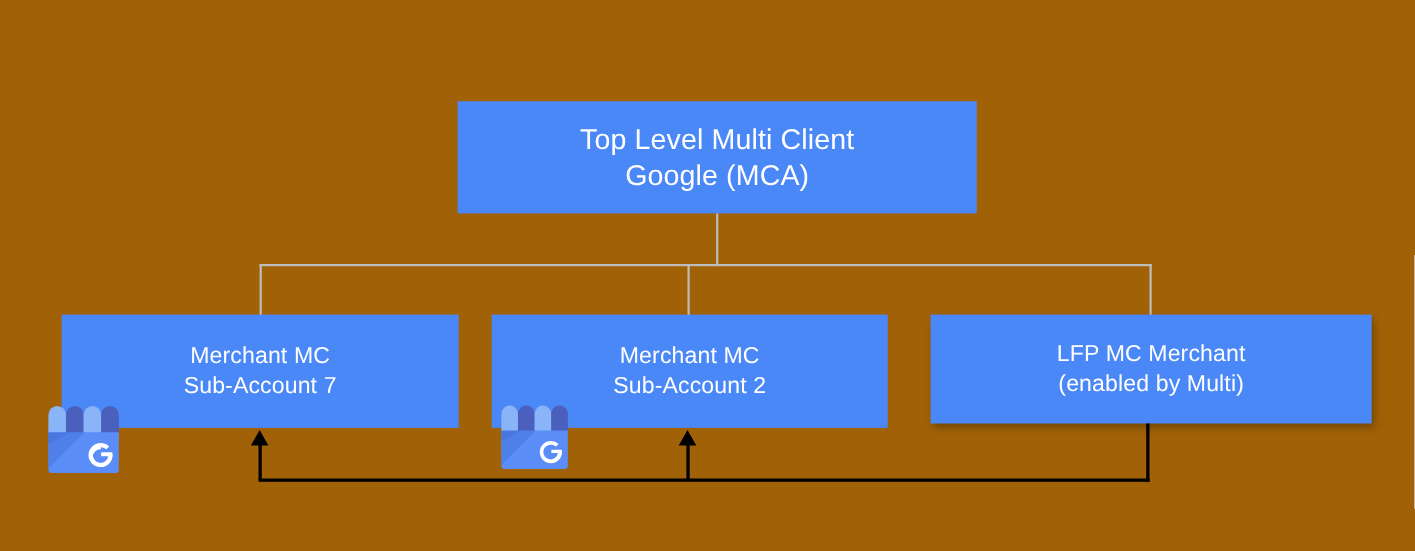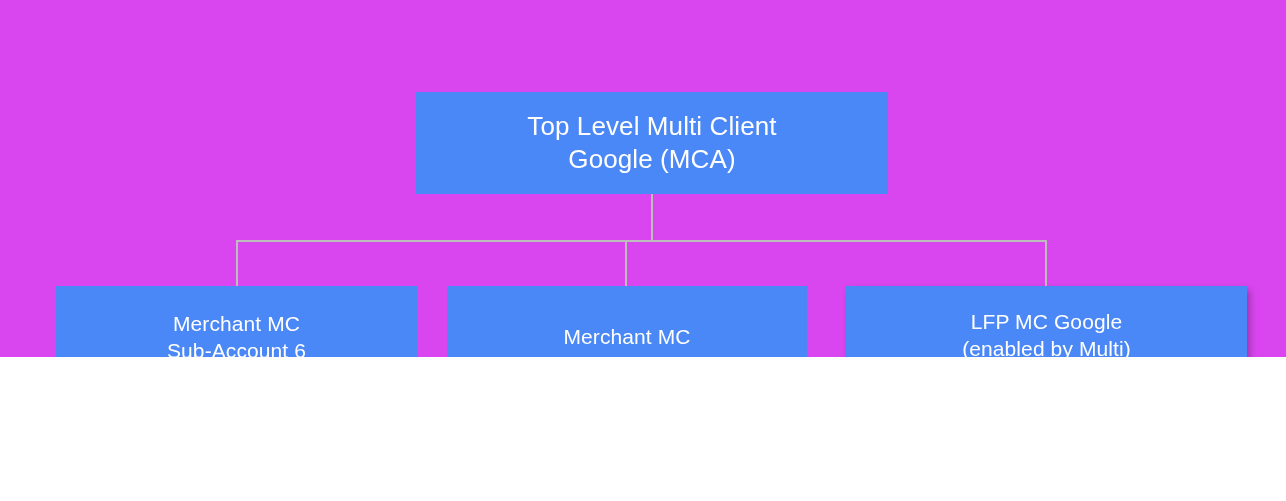--- a/index.html
+++ b/index.html
@@ -7,22 +7,22 @@
     padding: 0;
     background: #ffffff;
   }
   body {
     font-family: "Liberation Sans", sans-serif;
     -webkit-font-smoothing: antialiased;
   }
   #canvas {
     position: relative;
     width: 1286px;
-    height: 357px;
-    background: #d946ef;
+    height: 501px;
+    background: #a16207;
     overflow: hidden;
   }
 
   
   .node {
     position: absolute;
     box-sizing: border-box;
     background: #4a87f7;
     color: #ffffff;
     display: flex;
@@ -128,33 +128,34 @@
   <div class="node" id="node-mca">
     <span class="label">
       <span>Top Level Multi Client</span>
       <span class="line2">Google (MCA)</span>
     </span>
   </div>
 
   <div class="node" id="node-sub1">
     <span class="label">
       <span>Merchant MC</span>
-      <span class="line2">Sub-Account 6</span>
+      <span class="line2">Sub-Account 7</span>
     </span>
   </div>
 
   <div class="node" id="node-sub2">
     <span class="label">
       <span>Merchant MC</span>
+      <span class="line2">Sub-Account 2</span>
     </span>
   </div>
 
   <div class="node" id="node-lfp">
     <span class="label">
-      <span>LFP MC Google</span>
+      <span>LFP MC Merchant</span>
       <span class="line2">(enabled by Multi)</span>
     </span>
   </div>
 
   <div class="kline" id="kl-right-drop"></div>
   <div class="kline" id="kl-bottom"></div>
   <div class="kline" id="kl-up-a"></div>
   <div class="kline" id="kl-up-b"></div>
   <div class="arrowhead" id="ah-a"></div>
   <div class="arrowhead" id="ah-b"></div>

